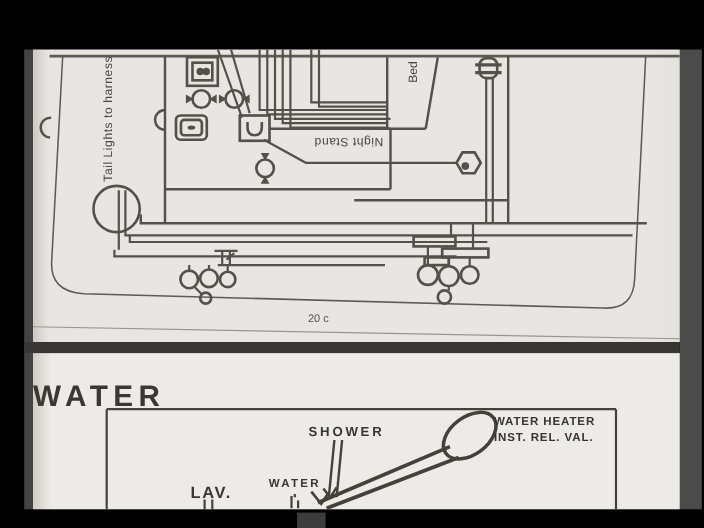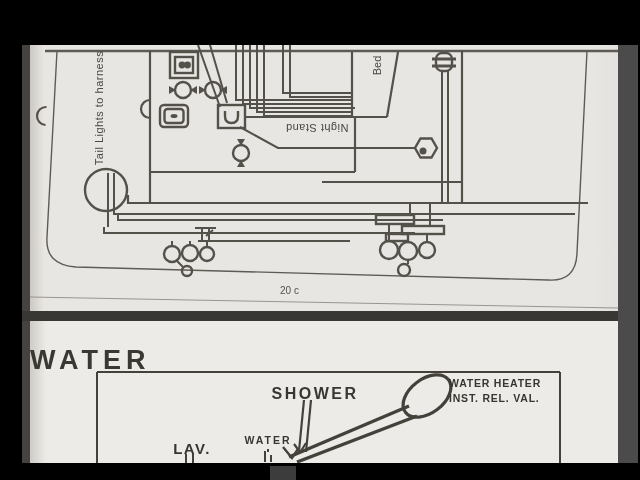--- a/index.html
+++ b/index.html
@@ -17,21 +17,21 @@
   .label{position:absolute;color:#4a4742;white-space:nowrap;}
   .lbl-tail{font-size:11px;letter-spacing:.5px;transform:rotate(-90deg);width:115px;height:14px;
             left:12px;top:56px;text-align:center;}
   .lbl-bed{font-size:11px;transform:rotate(-90deg);width:34px;height:13px;left:330px;top:14px;text-align:center;}
   .lbl-night{font-size:11px;letter-spacing:.5px;transform:rotate(180deg);width:92px;height:13px;
             left:241px;top:76px;text-align:center;}
   .lbl-pageno{font-size:10px;left:250px;top:240px;color:#55524c;}
   .water-title{font-size:27px;font-weight:bold;letter-spacing:5px;color:#3a3833;
             left:0;width:560px;top:24px;}
   .blbl{font-weight:bold;color:#383630;text-align:center;}
-  .lbl-shower{font-size:16px;letter-spacing:2.5px;left:235px;top:64px;width:100px;}
+  .lbl-shower{font-size:12px;letter-spacing:2.5px;left:235px;top:64px;width:100px;}
   .lbl-lav{font-size:15px;letter-spacing:1.5px;left:112px;top:119px;width:100px;}
   .lbl-toilet{font-size:10.5px;letter-spacing:2px;left:188px;top:113px;width:100px;}
   .wh-note{left:419px;top:55px;font-size:10.5px;font-weight:bold;letter-spacing:.8px;
            color:#383630;line-height:15px;text-align:left;}
   svg{display:block;}
 </style>
 </head>
 <body>
 
 <div id="screen">

